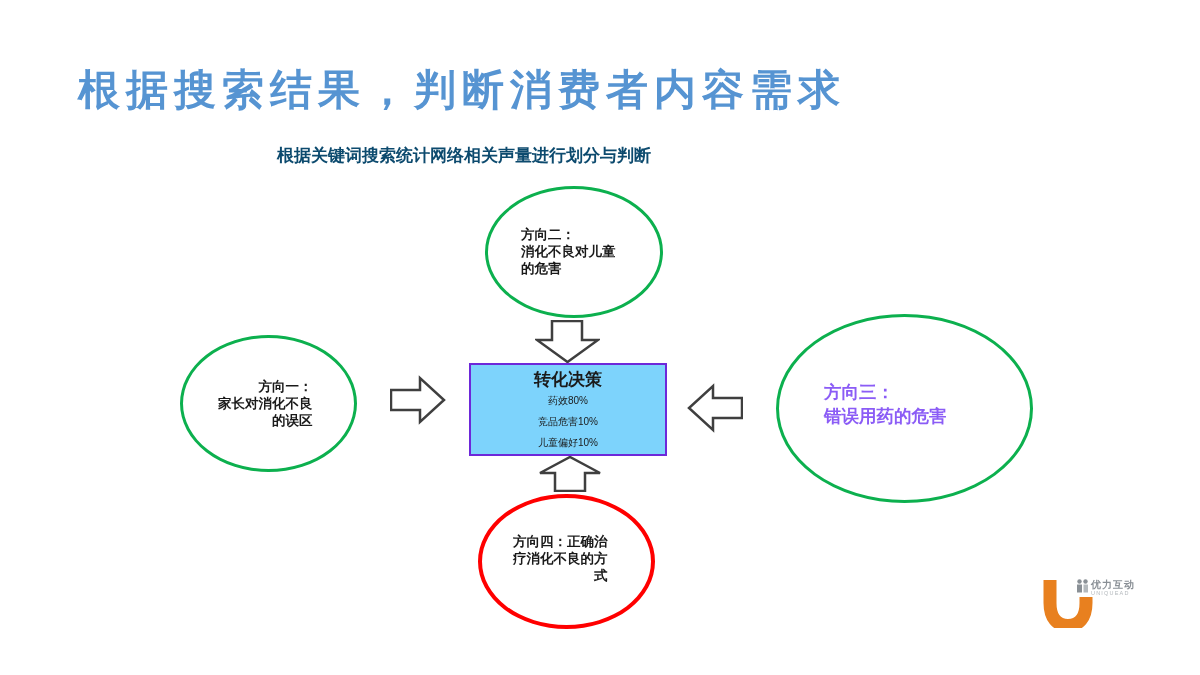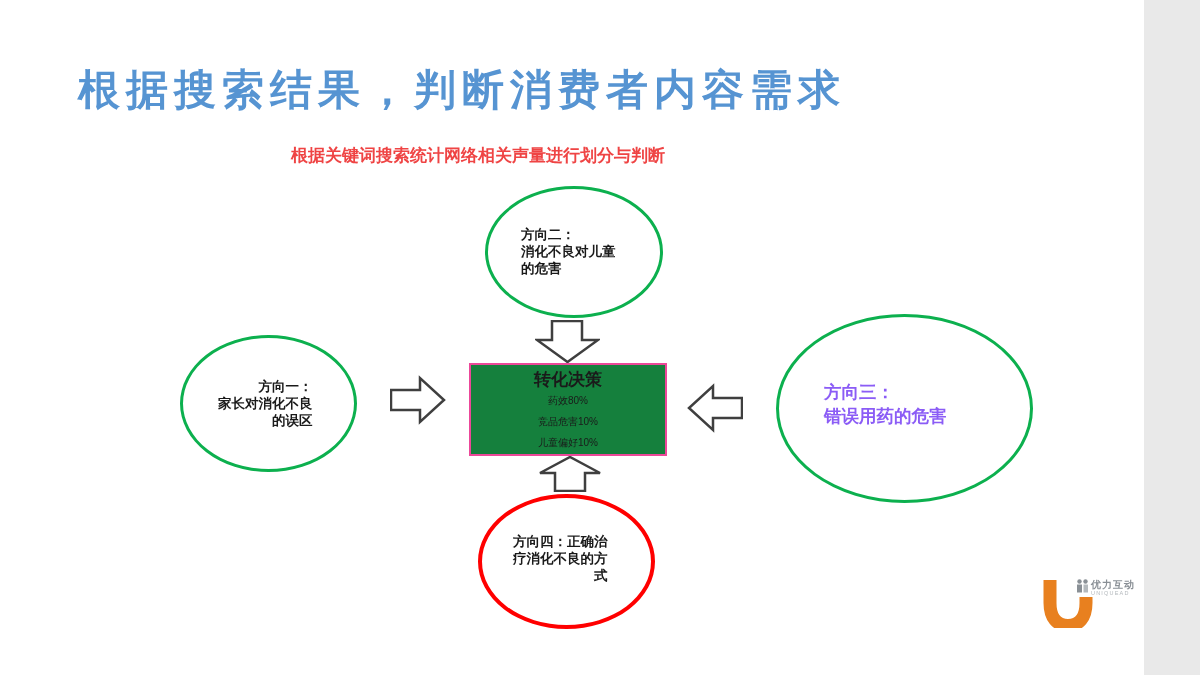--- a/index.html
+++ b/index.html
@@ -1,46 +1,46 @@
 <!DOCTYPE html>
 <html><head>
 <meta charset="utf-8">
 <style>
   html,body{margin:0;padding:0;background:#e9e9e9;}
   #slide{
-    position:relative;width:1108px;height:675px;background:#ffffff;
-    font-family:"Liberation Sans","DejaVu Sans",sans-serif;overflow:hidden;padding-left:36px;
+    position:relative;width:1200px;height:675px;background:#ffffff;
+    font-family:"Liberation Sans","DejaVu Sans",sans-serif;overflow:hidden;
   }
   .abs{position:absolute;}
   
   .title{
     left:78px;top:62px;font-size:42px;font-weight:bold;color:#5694D2;
     letter-spacing:6px;white-space:nowrap;
   }
   .subtitle{
-    left:291px;top:144px;font-size:17px;font-weight:600;color:#ef4444;
+    left:277px;top:144px;font-size:17px;font-weight:600;color:#0c4a6e;
     white-space:nowrap;
   }
   
   .ellipse{border-radius:50%;box-sizing:border-box;background:#fff;}
   .ellipse.green{border:3px solid #0CB04E;}
   .ellipse.red{border:4px solid #FF0000;}
   .ell-top{left:485px;top:186px;width:178px;height:132px;}
   .ell-left{left:180px;top:335px;width:177px;height:137px;text-align:right;}
   .ell-right{left:776px;top:314px;width:257px;height:189px;}
   .ell-bottom{left:478px;top:494px;width:177px;height:135px;}
   .ell-label{position:absolute;font-weight:bold;font-size:13.5px;line-height:17px;color:#1a1a1a;}
   .ell-top .ell-label{left:33px;top:37px;}
   .ell-left .ell-label{left:35px;top:40px;}
   .ell-bottom .ell-label{left:31px;top:35px;text-align:right;}
   .ell-right .ell-label{left:45px;top:64px;font-size:17.5px;line-height:23.5px;color:#8b5cf6;}
   
   .center-box{
     left:469px;top:363px;width:198px;height:93px;box-sizing:border-box;
-    border:2px solid #ec4899;background:#15803d;text-align:center;padding-top:4px;
+    border:2px solid #6d28d9;background:#7dd3fc;text-align:center;padding-top:4px;
   }
   .center-box .heading{font-size:17px;font-weight:bold;color:#1a1a1a;line-height:21px;}
   .center-box .stat{font-size:10px;color:#1a1a1a;line-height:21px;}
   
   .arrow{display:block;}
   .arrow polygon{fill:#ffffff;stroke:#3F3F3F;stroke-width:2.5;stroke-linejoin:miter;}
   
   .logo-cn{left:1091px;top:578px;font-size:10px;font-weight:bold;color:#8A9096;letter-spacing:1px;white-space:nowrap;}
   .logo-en{left:1091px;top:590px;font-size:5.5px;color:#B4B9BD;letter-spacing:1.2px;white-space:nowrap;}
 </style>

